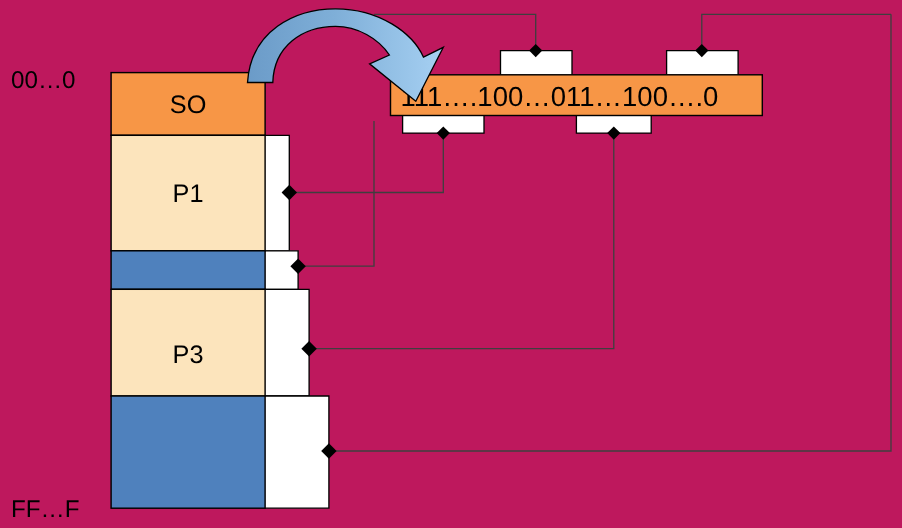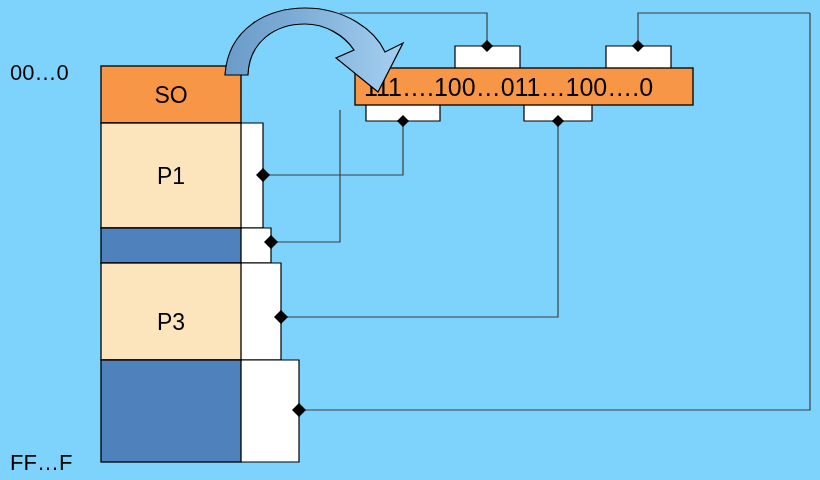--- a/index.html
+++ b/index.html
@@ -4,21 +4,21 @@
 <style>
   html, body {
     margin: 0;
     padding: 0;
     background: #ffffff;
   }
   #canvas {
     position: relative;
     width: 820px;
     height: 480px;
-    background: #7dd3fc;
+    background: #be185d;
     overflow: hidden;
     font-family: "Liberation Sans", sans-serif;
   }
   svg.layer {
     position: absolute;
     left: 0;
     top: 0;
     width: 820px;
     height: 480px;
   }

